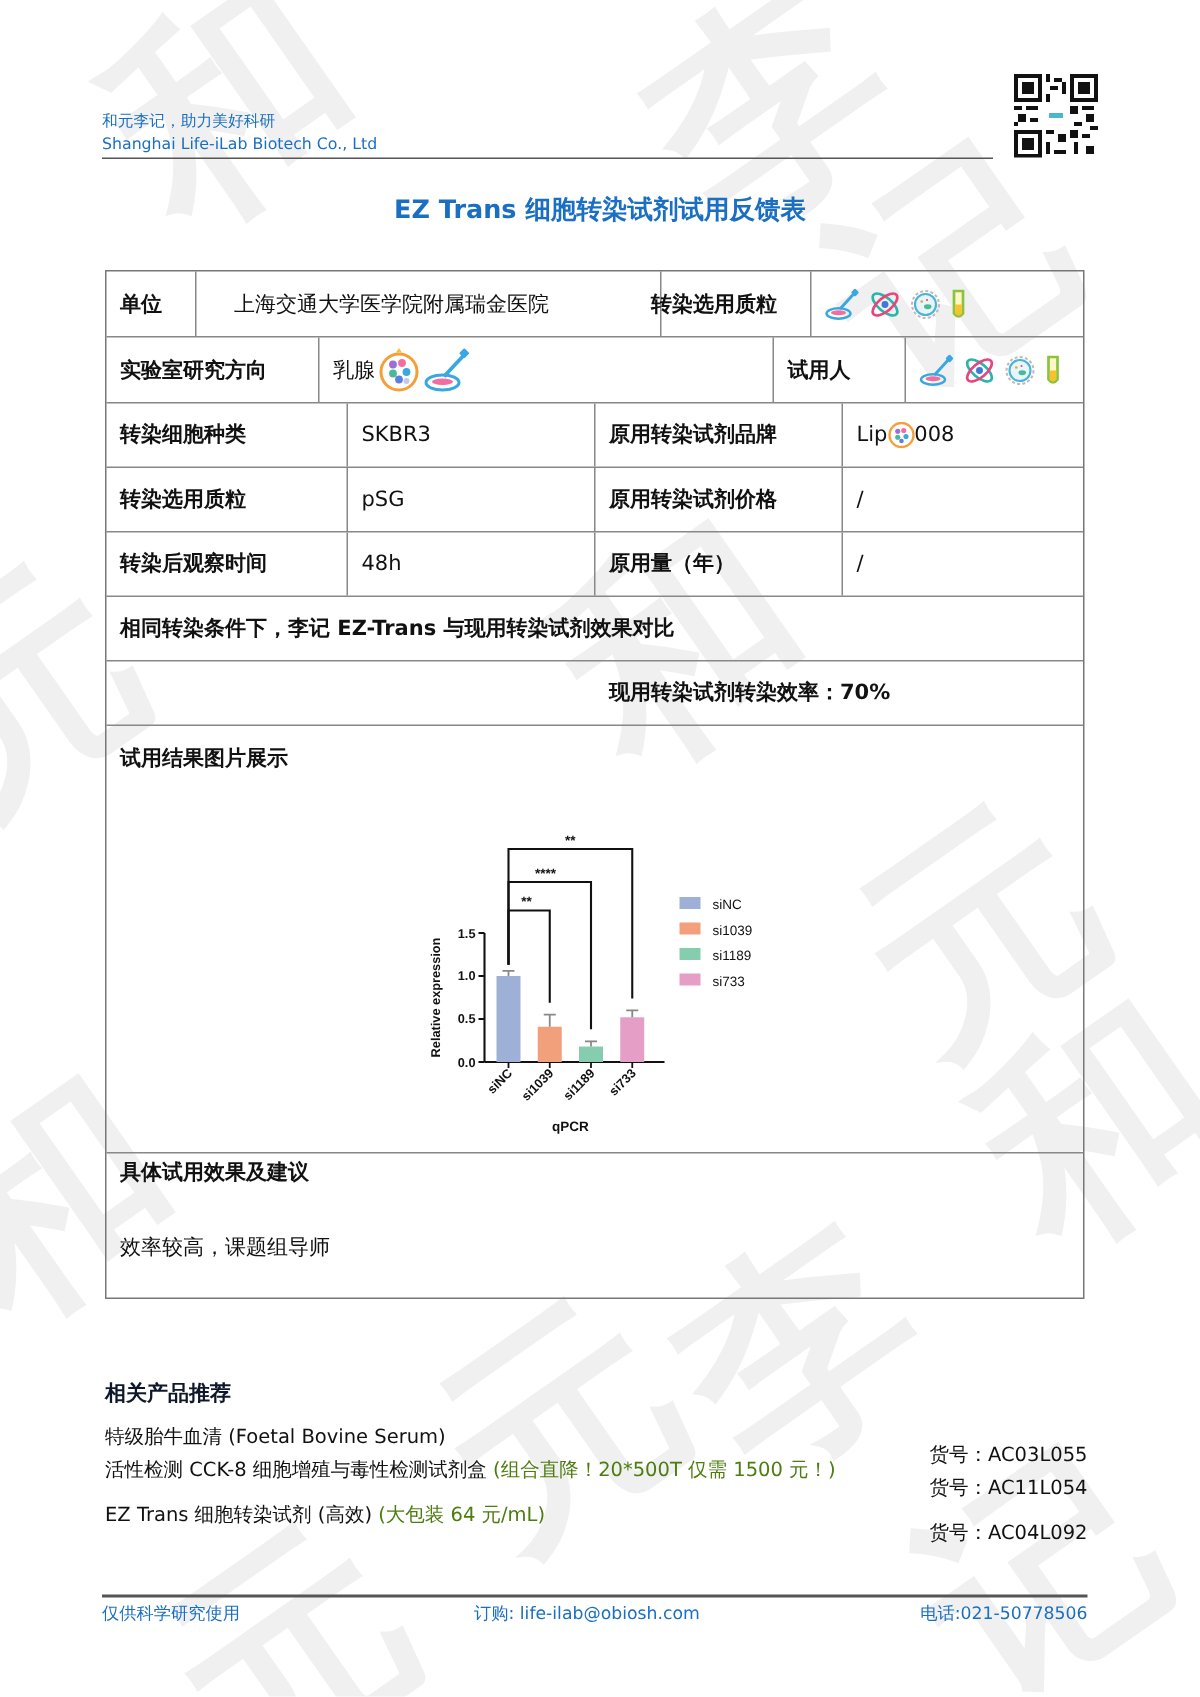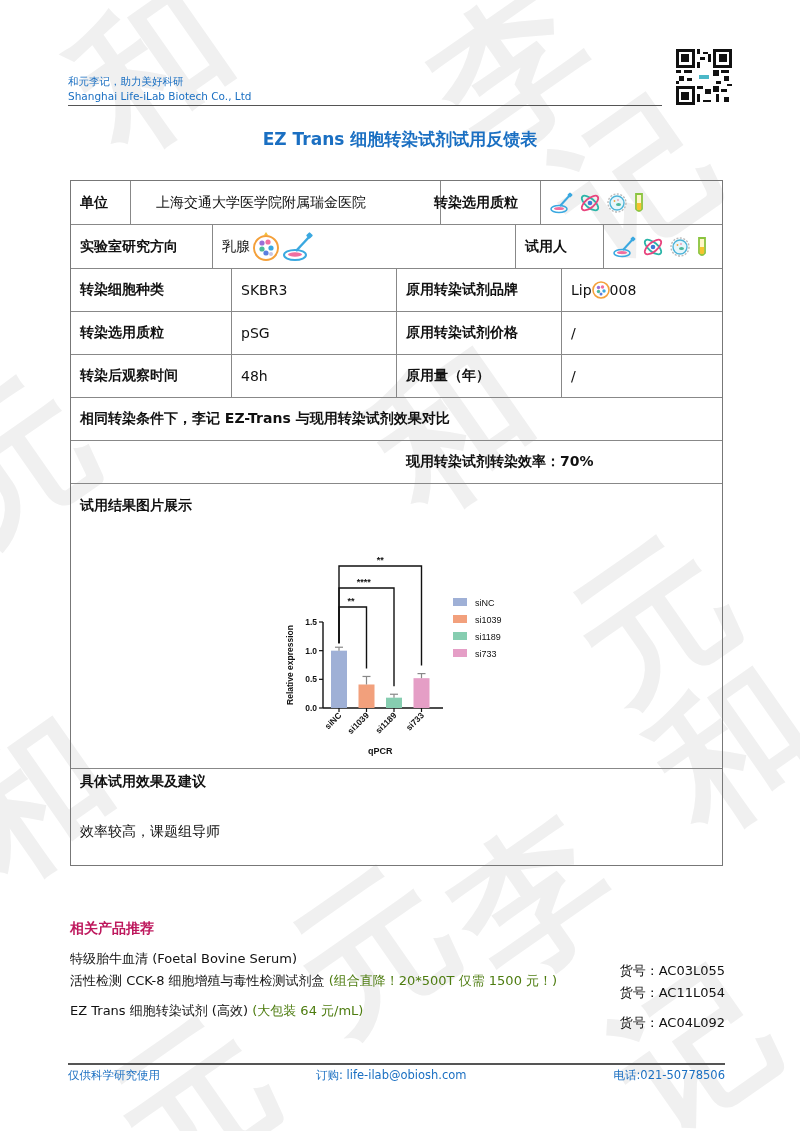--- a/index.html
+++ b/index.html
@@ -25,21 +25,21 @@
   .cell.bold { font-weight: bold; }
   .cell .inline-icon { display: inline-block; vertical-align: middle; margin-left: 2px; }
 
   .icons { display: flex; align-items: center; gap: 4px; }
 
   .chart-wrap { position: absolute; left: 210px; top: 62px; width: 260px; height: 220px; }
   .suggest-label { position: absolute; left: 9px; top: 4px; font-size: 14px; font-weight: bold; }
   .suggest-text { position: absolute; left: 9px; top: 54px; font-size: 14px; }
 
   .products { position: absolute; left: 70px; top: 920px; width: 655px; z-index: 1; }
-  .products .heading { font-size: 14px; font-weight: bold; color: #be185d; margin-bottom: 10px; }
+  .products .heading { font-size: 14px; font-weight: bold; color: #0f172a; margin-bottom: 10px; }
   .prod { position: relative; height: 22px; font-size: 13px; line-height: 22px; }
   .prod .red { color: #4d7c0f; font-weight: normal; }
   .prod .code { position: absolute; right: 0; top: 12px; }
   .prod.gap { margin-top: 8px; }
 
   .footer-rule { position: absolute; left: 68px; top: 1063px; width: 657px; height: 2px; background: #555; z-index: 1; }
   .footer { position: absolute; left: 68px; top: 1068px; width: 657px; font-size: 11.5px; color: #1a6fc2; z-index: 1; }
   .footer .f-left { position: absolute; left: 0; }
   .footer .f-mid { position: absolute; left: 248px; }
   .footer .f-right { position: absolute; right: 0; }

